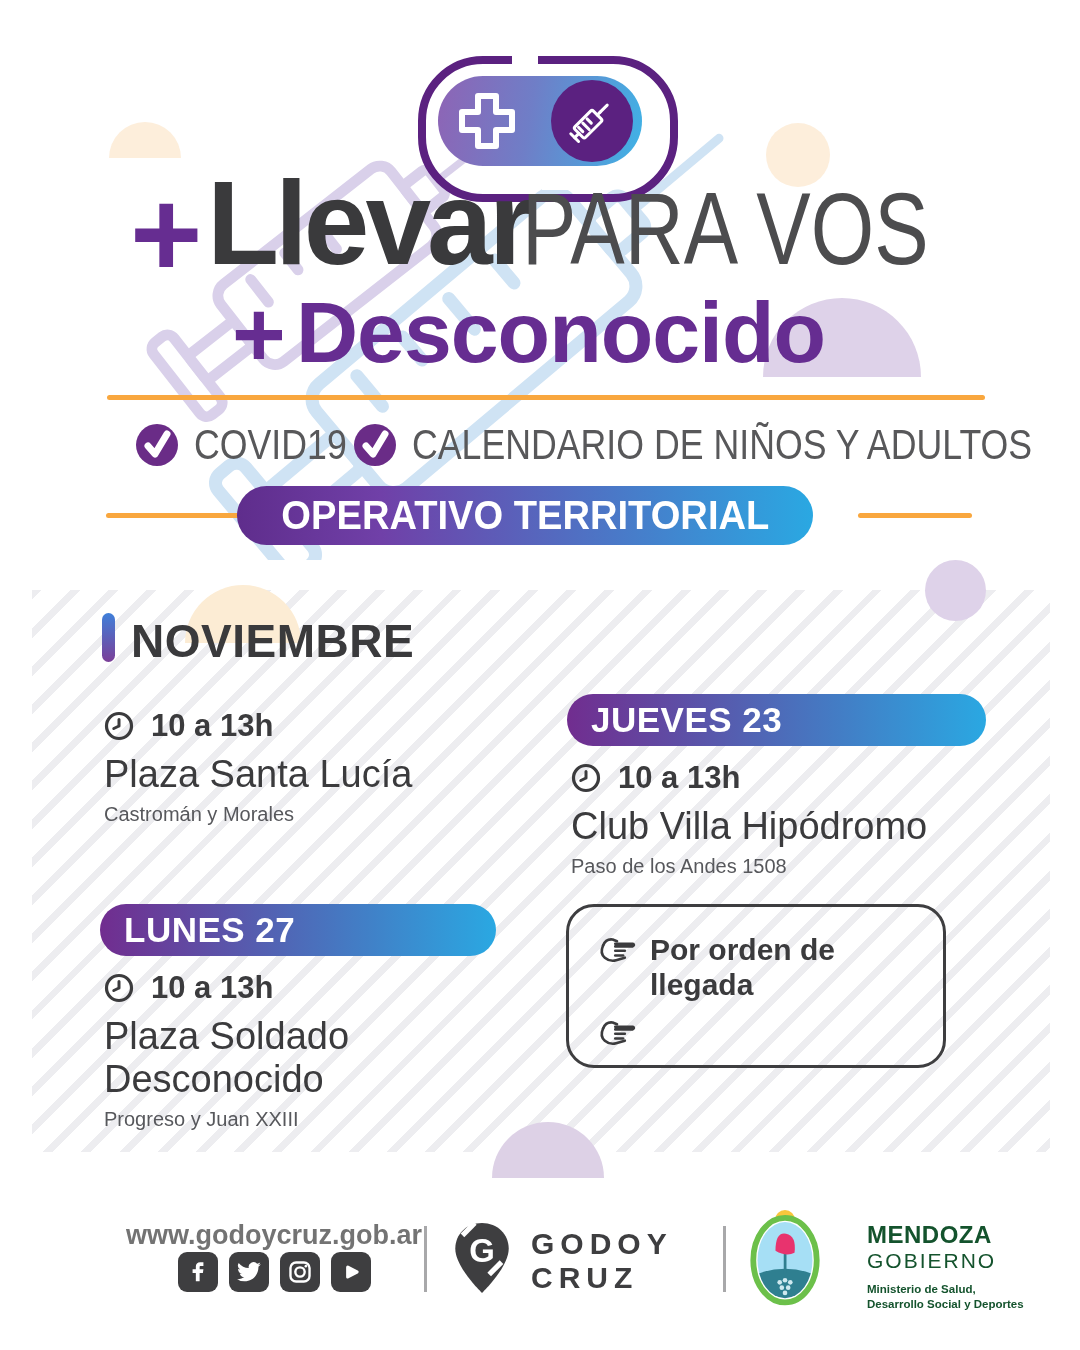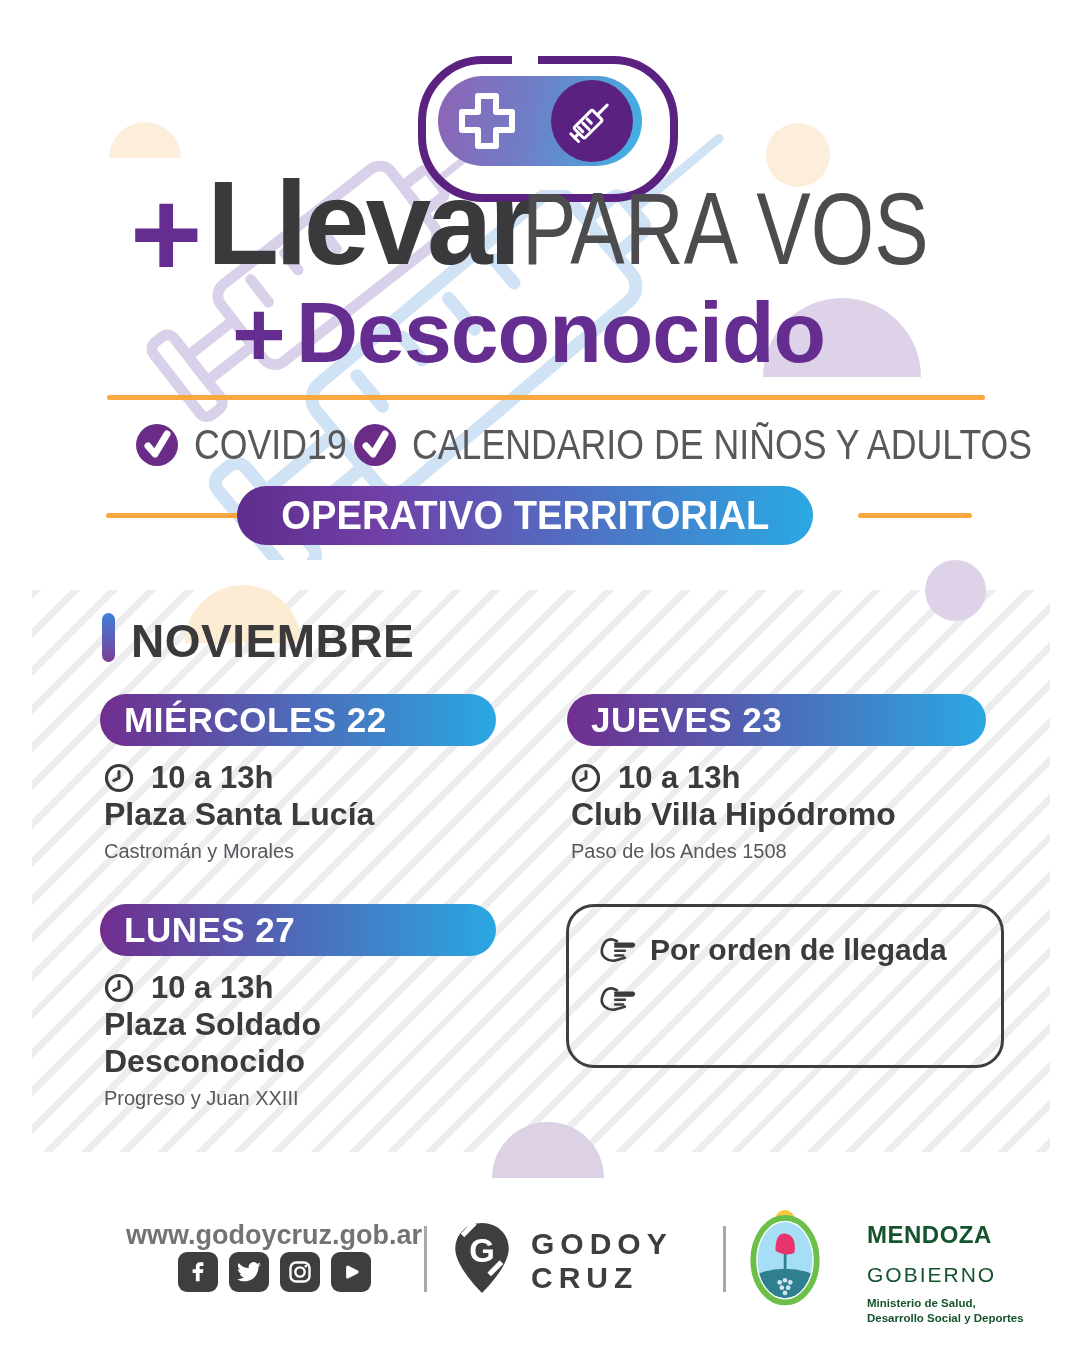--- a/index.html
+++ b/index.html
@@ -60,42 +60,42 @@
   
   .event{width:396px;}
   .ev1{left:100px;top:694px;}
   .ev2{left:567px;top:694px;width:419px;}
   .ev3{left:100px;top:904px;}
   .ev-pill{height:52px;border-radius:26px;background:linear-gradient(90deg,#712d8f 0%,#2aa8e2 100%);
     display:flex;align-items:center;padding-left:24px;box-sizing:border-box;}
   .ev-day{color:#fff;font-weight:bold;font-size:35px;letter-spacing:0.5px;white-space:nowrap;}
   .ev-body{margin-top:14px;padding-left:4px;}
   .ev-time{display:flex;align-items:center;gap:17px;font-weight:bold;font-size:31px;color:#3b3b3d;}
-  .ev-place{font-weight:bold;font-size:32px;color:#3b3b3d;margin-top:0;}
+  .ev-place{font-weight:normal;font-size:38px;color:#3b3b3d;margin-top:9px;}
   .ev-addr{font-weight:normal;font-size:20px;color:#57585c;margin-top:7px;}
 
   
-  .notes{left:566px;top:904px;width:438px;height:164px;border:3px solid #3e3e40;border-radius:28px;
+  .notes{left:566px;top:904px;width:380px;height:164px;border:3px solid #3e3e40;border-radius:28px;
     box-sizing:border-box;padding:26px 0 0 28px;}
   .note{display:flex;align-items:flex-start;gap:13px;margin-bottom:14px;}
   .note-text{font-weight:bold;font-size:30px;color:#3b3b3d;line-height:1.15;max-width:310px;}
   .hand{flex:0 0 auto;margin-top:1px;}
 
   
   .site{left:118px;top:1220px;width:312px;text-align:center;font-weight:bold;font-size:27px;color:#737373;}
   .social-row{left:118px;top:1252px;width:312px;display:flex;justify-content:center;gap:11px;}
   .soc{width:40px;height:40px;border-radius:9px;background:#3e3e40;display:flex;align-items:center;justify-content:center;}
   .divider{width:3px;height:66px;background:#a8a8aa;top:1226px;}
   .dv1{left:424px;} .dv2{left:723px;}
   .gc-logo{left:452px;top:1221px;}
   .gc-text{left:531px;top:1227px;font-weight:bold;font-size:30px;color:#3e3e40;letter-spacing:6px;line-height:1.12;}
   .mz-emblem{left:748px;top:1208px;}
   .mz-text{left:867px;top:1221px;color:#14532d;}
   .mz-name{font-weight:bold;font-size:24px;letter-spacing:0.5px;}
-  .mz-level{font-weight:normal;font-size:21px;letter-spacing:2px;margin-top:14px;}
+  .mz-level{font-weight:normal;font-size:21px;letter-spacing:2px;margin-top:0;}
   .mz-min{font-weight:bold;font-size:11.5px;line-height:1.3;margin-top:9px;}
 
   
   .bg-syr{left:0;top:0;}
 </style>
 </head>
 <body>
 
 <div class="canvas">
 
@@ -179,23 +179,20 @@
   <div class="abs yline yline-l"></div>
   <div class="abs yline yline-r"></div>
   <div class="abs op-pill">
     <span class="op-text">OPERATIVO TERRITORIAL</span>
   </div>
 
   <div class="abs month-bar"></div>
   <div class="abs month-text">NOVIEMBRE</div>
 
   <div class="abs event ev1">
-    <div class="ev-pill">
-      <span class="ev-day">MIÉRCOLES 22</span>
-    </div>
     <div class="ev-body">
       <div class="ev-time">
         <svg width="30" height="30" viewBox="0 0 30 30">
           <circle cx="15" cy="15" r="12.5" fill="none" stroke="#3b3b3d" stroke-width="3.2"></circle>
           <path d="M15 15 L15 8.5 M15 15 L9.8 17.5" fill="none" stroke="#3b3b3d" stroke-width="3" stroke-linecap="round"></path>
         </svg>
         <span>10 a 13h</span>
       </div>
       <div class="ev-place">Plaza Santa Lucía</div>
       <div class="ev-addr">Castromán y Morales</div>

